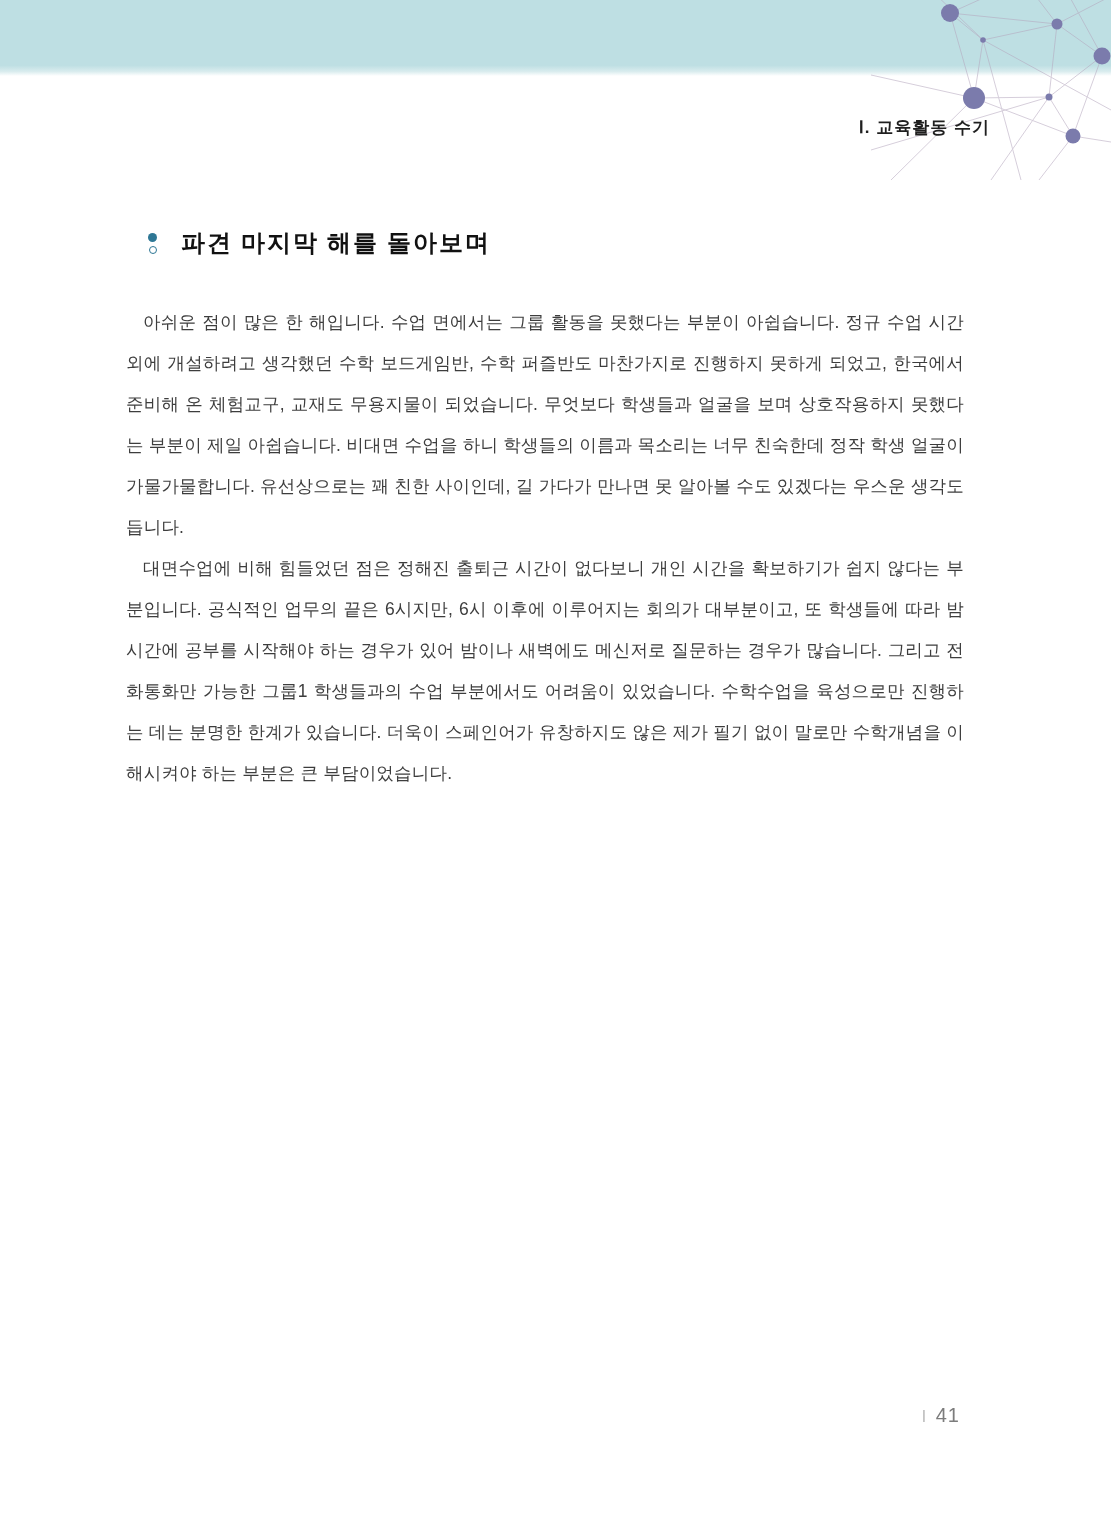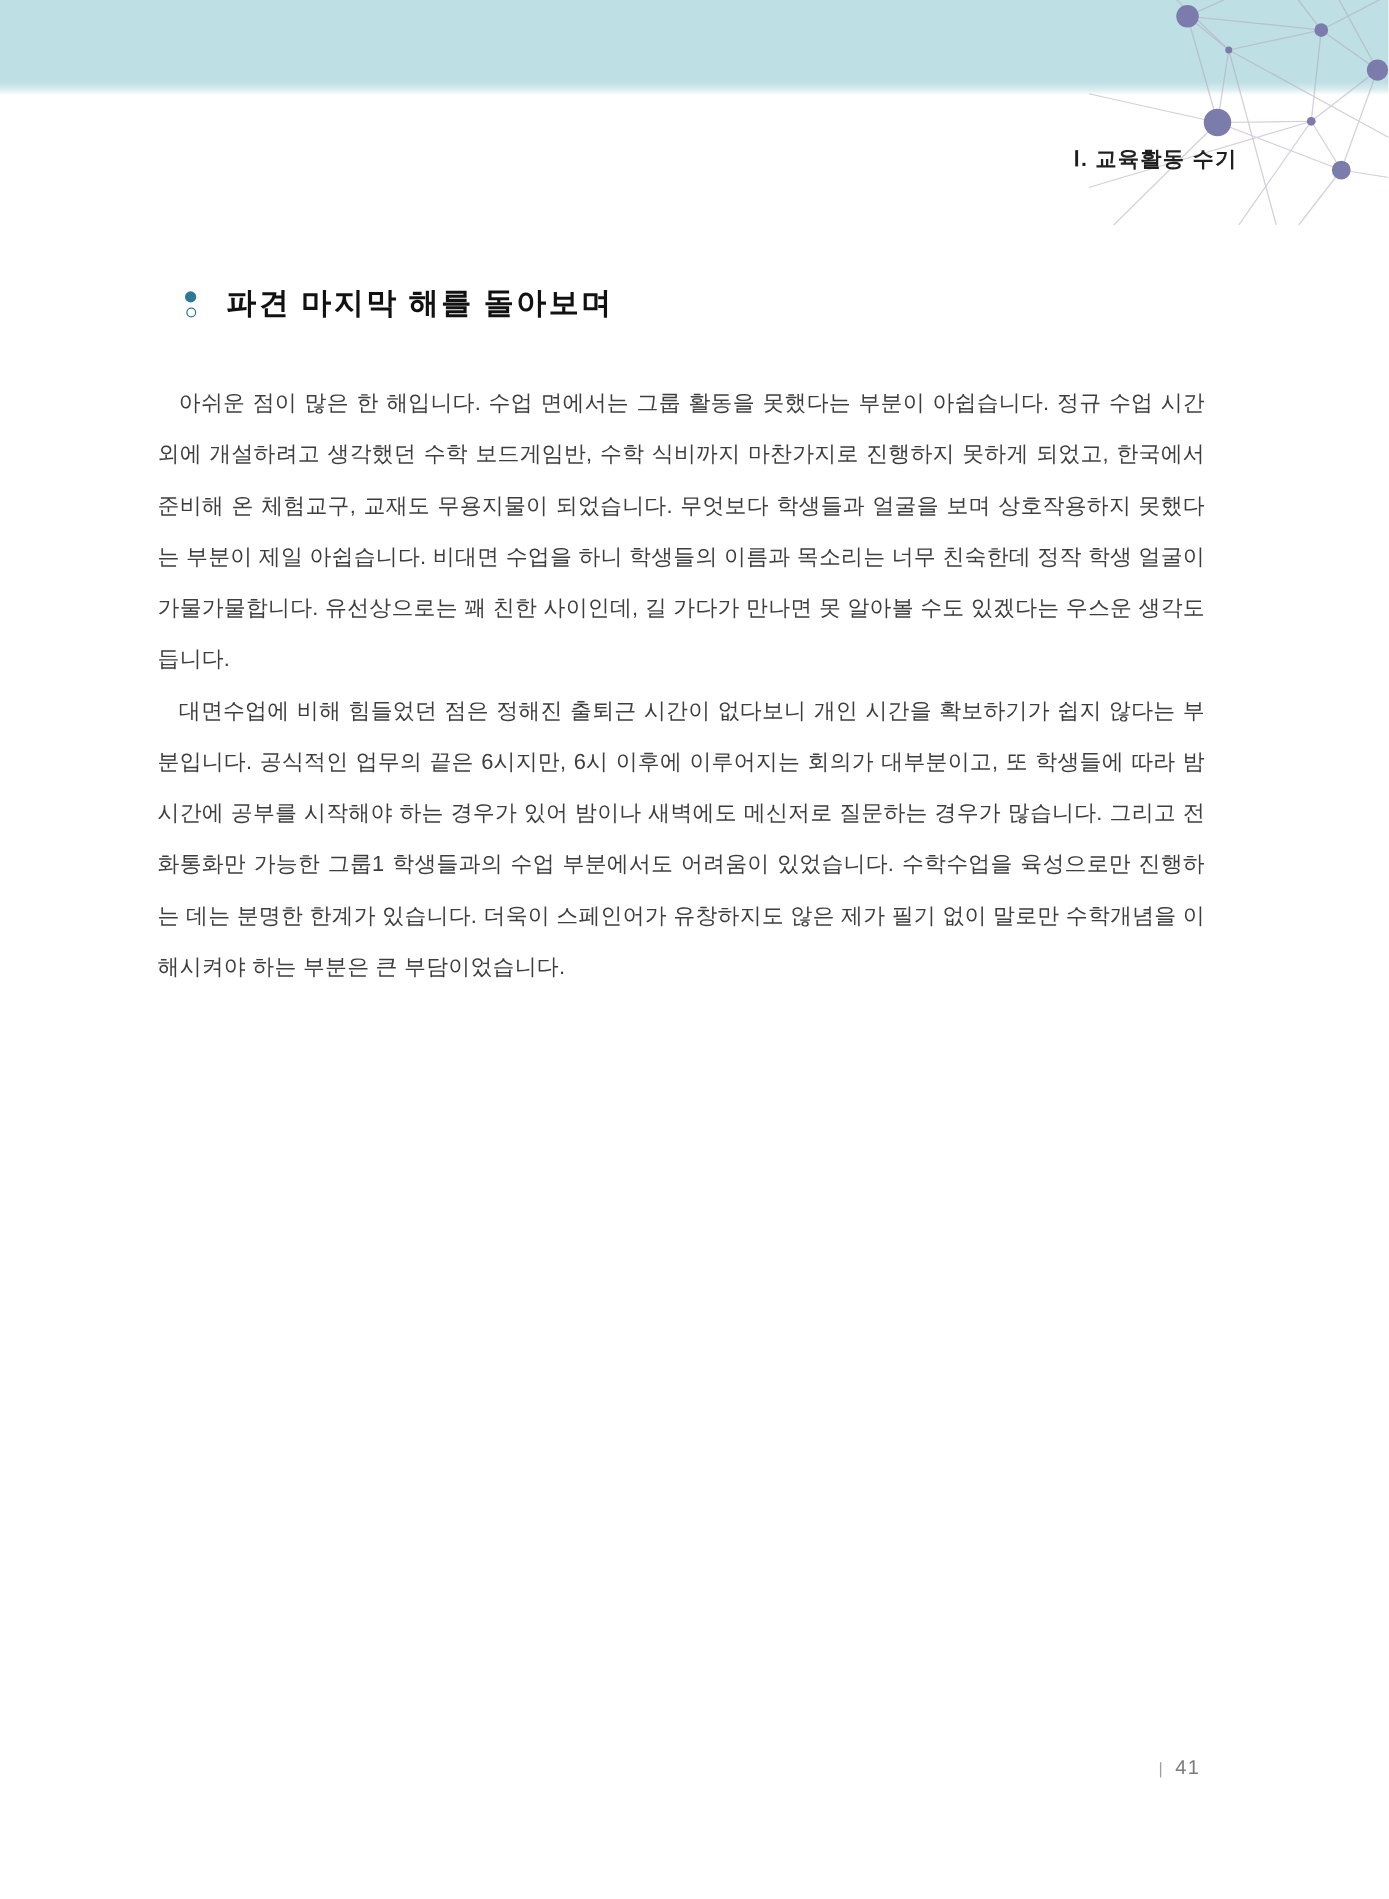--- a/index.html
+++ b/index.html
@@ -88,21 +88,21 @@
     align-items: center;
   }
   .page-footer .divider {
     color: #a0a0a0;
     font-size: 13px;
     margin-right: 10px;
     line-height: 26px;
   }
   .page-footer .page-num {
     color: #7c7c7c;
-    font-size: 16px;
+    font-size: 20px;
     line-height: 26px;
     letter-spacing: 1px;
   }
 </style>
 </head>
 <body>
 
 <div class="page">
 
   <div class="header-band"></div>
@@ -152,21 +152,21 @@
 
 
     <div class="section-heading">
       <span class="bullet-icon">
         <span class="dot-filled"></span>
         <span class="dot-ring"></span>
       </span>
       <span class="heading-text">파견 마지막 해를 돌아보며</span>
     </div>
 
-    <p class="indent">아쉬운 점이 많은 한 해입니다. 수업 면에서는 그룹 활동을 못했다는 부분이 아쉽습니다. 정규 수업 시간 외에 개설하려고 생각했던 수학 보드게임반, 수학 식비까지 마찬가지로 진행하지 못하게 되었고, 한국에서 준비해 온 체험교구, 교재도 무용지물이 되었습니다. 무엇보다 학생들과 얼굴을 보며 상호작용하지 못했다는 부분이 제일 아쉽습니다. 비대면 수업을 하니 학생들의 이름과 목소리는 너무 친숙한데 정작 학생 얼굴이 가물가물합니다. 유선상으로는 꽤 친한 사이인데, 길 가다가 만나면 못 알아볼 수도 있겠다는 우스운 생각도 듭니다.</p>
+    <p class="indent">아쉬운 점이 많은 한 해입니다. 수업 면에서는 그룹 활동을 못했다는 부분이 아쉽습니다. 정규 수업 시간 외에 개설하려고 생각했던 수학 보드게임반, 수학 퍼즐반도 마찬가지로 진행하지 못하게 되었고, 한국에서 준비해 온 체험교구, 교재도 무용지물이 되었습니다. 무엇보다 학생들과 얼굴을 보며 상호작용하지 못했다는 부분이 제일 아쉽습니다. 비대면 수업을 하니 학생들의 이름과 목소리는 너무 친숙한데 정작 학생 얼굴이 가물가물합니다. 유선상으로는 꽤 친한 사이인데, 길 가다가 만나면 못 알아볼 수도 있겠다는 우스운 생각도 듭니다.</p>
     <p class="indent">대면수업에 비해 힘들었던 점은 정해진 출퇴근 시간이 없다보니 개인 시간을 확보하기가 쉽지 않다는 부분입니다. 공식적인 업무의 끝은 6시지만, 6시 이후에 이루어지는 회의가 대부분이고, 또 학생들에 따라 밤 시간에 공부를 시작해야 하는 경우가 있어 밤이나 새벽에도 메신저로 질문하는 경우가 많습니다. 그리고 전화통화만 가능한 그룹1 학생들과의 수업 부분에서도 어려움이 있었습니다. 수학수업을 육성으로만 진행하는 데는 분명한 한계가 있습니다. 더욱이 스페인어가 유창하지도 않은 제가 필기 없이 말로만 수학개념을 이해시켜야 하는 부분은 큰 부담이었습니다.</p>
 
   </div>
 
   <div class="page-footer">
     <span class="divider">|</span>
     <span class="page-num">41</span>
   </div>
 
 </div>

